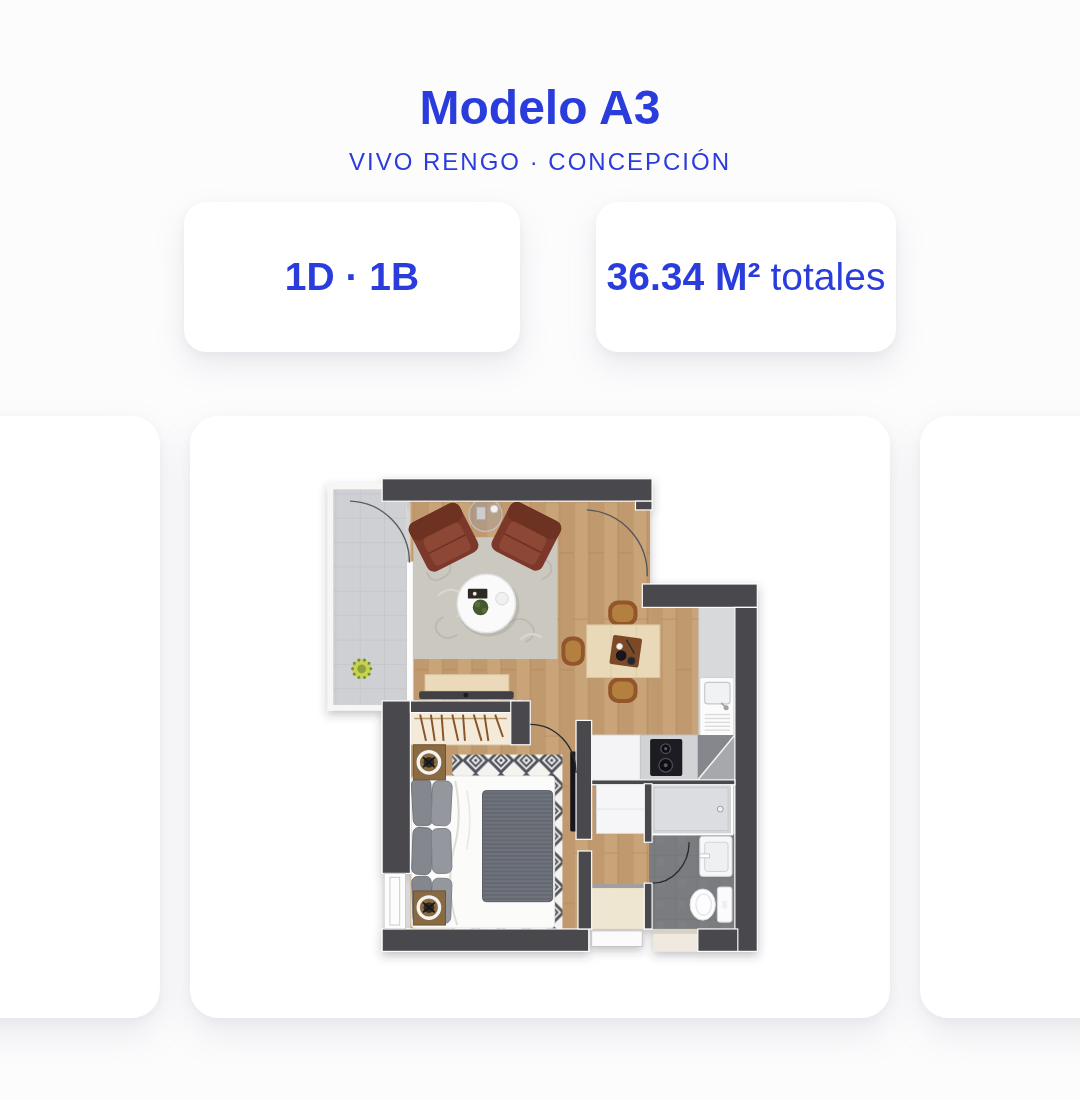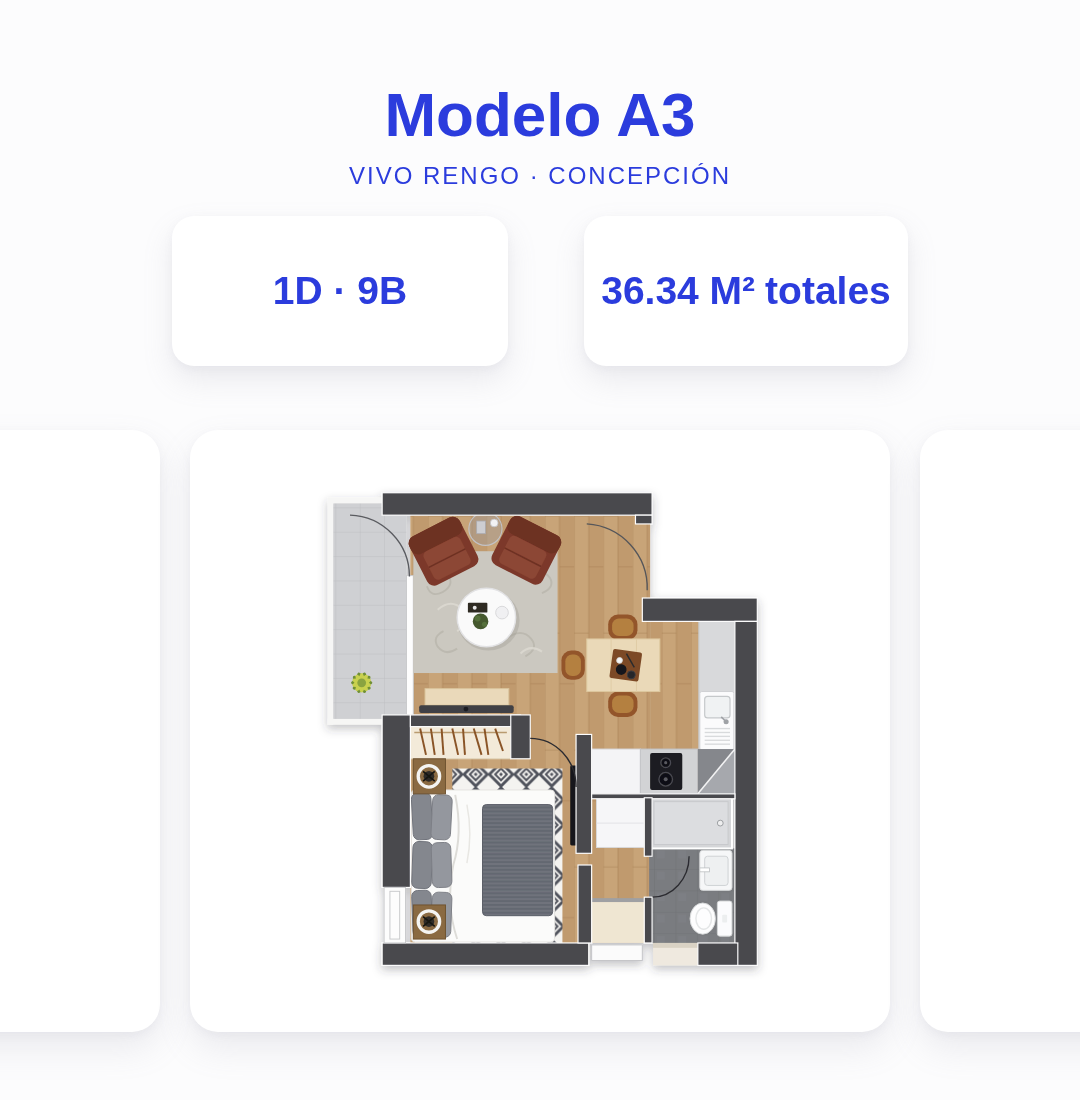--- a/index.html
+++ b/index.html
@@ -9,39 +9,39 @@
   }
   *{box-sizing:border-box;}
   html,body{margin:0;padding:0;}
   body{
     width:1080px;height:1100px;overflow:hidden;position:relative;
     background:var(--page-bg);
     font-family:"Liberation Sans","DejaVu Sans",sans-serif;
   }
   .header{text-align:center;padding-top:84px;}
   .title{
-    margin:0;font-size:62px;line-height:1;font-weight:800;
+    margin:0;font-size:48px;line-height:1;font-weight:800;
     color:var(--accent);letter-spacing:0px;
   }
   .subtitle{
     margin:18px 0 0 0;font-size:24px;line-height:1;font-weight:500;
     color:var(--accent);letter-spacing:2px;
   }
   .stats-row{
     margin-top:28px;display:flex;justify-content:center;gap:36px;
   }
   .stat-card{
     height:150px;border-radius:22px;background:var(--card-bg);
     display:flex;align-items:center;justify-content:center;
     box-shadow:0 14px 30px rgba(140,146,162,.16),0 3px 8px rgba(140,146,162,.08);
     color:var(--accent);font-size:39px;font-weight:700;white-space:nowrap;
   }
   .stat-card.rooms{width:336px;}
-  .stat-card.area{width:324px;margin-left:40px;}
-  .stat-suffix{font-weight:700;margin-left:10px;}
+  .stat-card.area{width:300px;margin-left:40px;}
+  .stat-suffix{font-weight:400;margin-left:10px;}
   .carousel{position:relative;margin-top:64px;height:602px;}
   .slide-card{
     position:absolute;top:0;height:602px;background:var(--card-bg);
     border-radius:28px;
     box-shadow:0 16px 34px rgba(140,146,162,.16),0 3px 9px rgba(140,146,162,.08);
   }
   .slide-prev{left:-250px;width:410px;}
   .slide-next{left:920px;width:410px;}
   .slide-current{
     left:190px;width:700px;display:flex;align-items:center;justify-content:center;
@@ -51,21 +51,21 @@
 </head>
 <body>
 
 <div class="header">
   <h1 class="title">Modelo A3</h1>
   <p class="subtitle">VIVO RENGO · CONCEPCIÓN</p>
 </div>
 
 <div class="stats-row">
   <div class="stat-card rooms">
-    <span>1D · 9B</span>
+    <span>1D · 1B</span>
   </div>
   <div class="stat-card area">
     <span>36.34 M²</span>
     <span class="stat-suffix">totales</span>
   </div>
 </div>
 
 <div class="carousel">
   <div class="slide-card slide-prev"></div>
 

